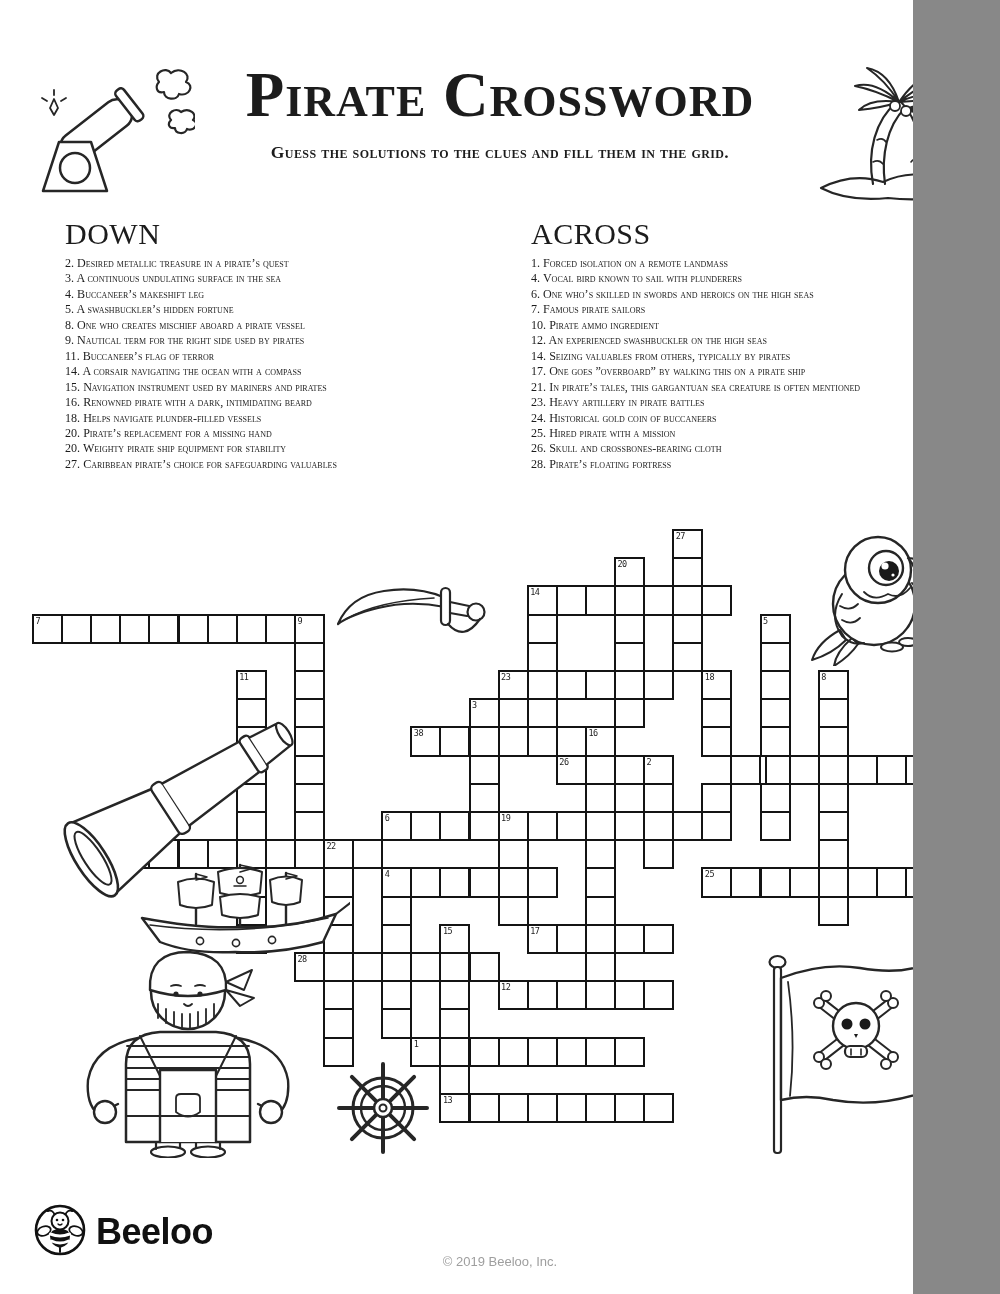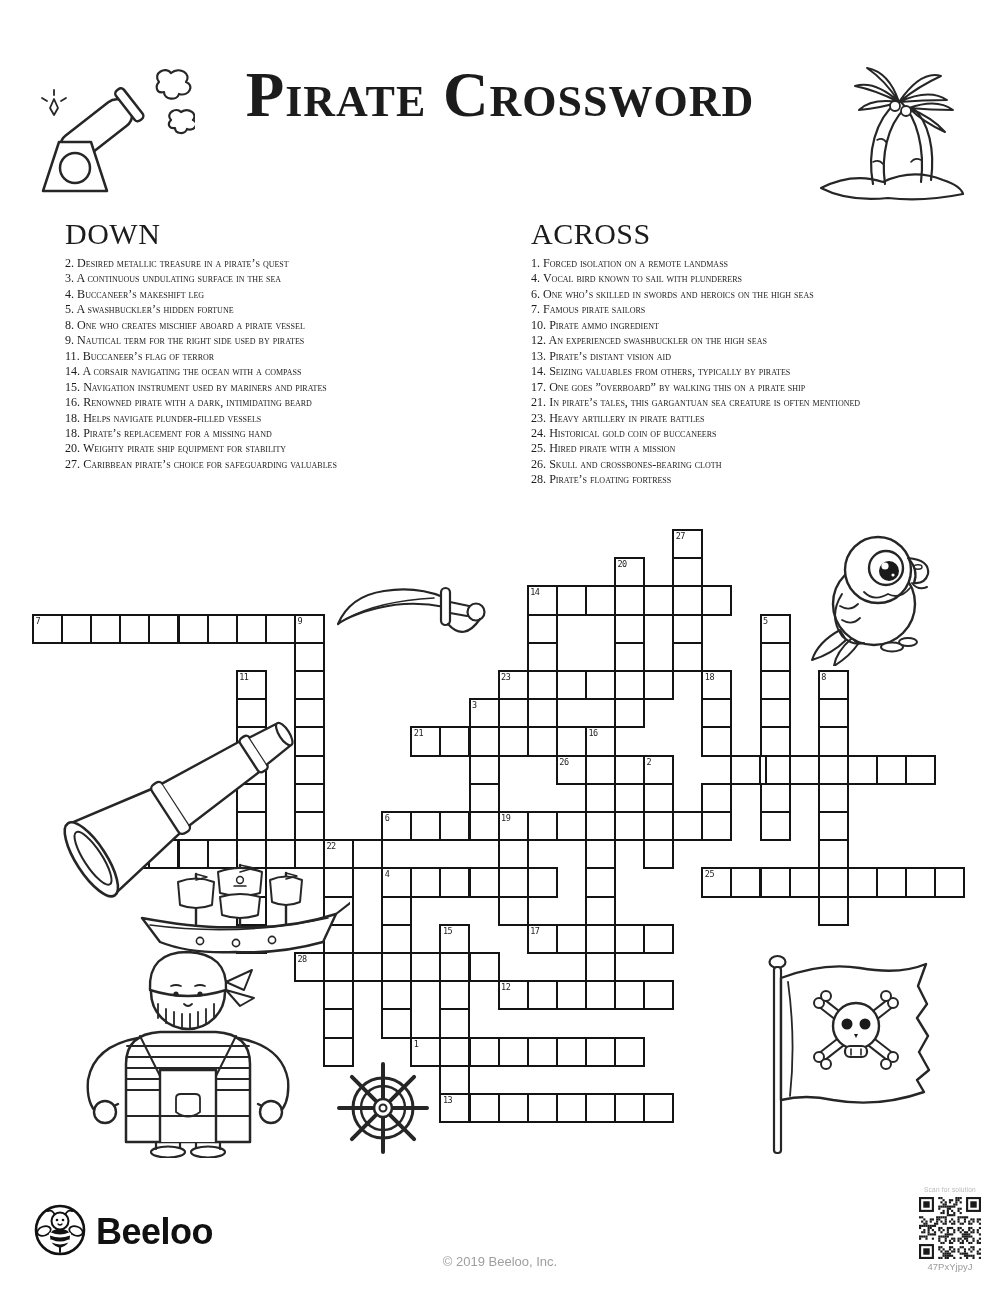--- a/index.html
+++ b/index.html
@@ -1,16 +1,16 @@
 <!DOCTYPE html>
 <html><head>
 <meta charset="utf-8">
 <style>
   html,body{margin:0;padding:0;background:#888;}
-  #page{position:relative;width:1000px;height:1294px;background:#fff;overflow:hidden;
+  #page{position:relative;width:913px;height:1294px;background:#fff;overflow:hidden;
         font-family:"Liberation Serif",serif;color:#1c1c1c;}
   .abs{position:absolute;}
   .sc{font-variant:small-caps;}
   #title{left:0;top:64px;width:1000px;text-align:center;font-size:63px;line-height:1;
          font-weight:700;letter-spacing:1px;}
   #subtitle{left:0;top:142px;width:1000px;text-align:center;font-size:17.5px;
             font-weight:700;letter-spacing:.4px;}
   .clue-section{width:455px;}
   .clue-section h2{margin:0 0 7px 0;font-size:30px;line-height:30px;font-weight:400;letter-spacing:.5px;}
   .clue-section ul{margin:0;padding:0;list-style:none;font-size:12.1px;line-height:15.45px;}
@@ -32,20 +32,21 @@
   #qr-label{font-size:6.5px;color:#b9b9b9;letter-spacing:.2px;}
   #qr-code-text{font-size:9.5px;color:#9a9a9a;margin-top:2px;}
   #qr-svg{margin:4px auto 0 auto;}
 </style>
 </head>
 <body>
 
 <div id="page">
 
   <div id="title" class="abs sc">Pirate Crossword</div>
+  <div id="subtitle" class="abs sc">Guess the solutions to the clues and fill them in the grid.</div>
 
   <svg class="abs line-art" style="left:25px;top:68px" width="170" height="132" viewBox="0 0 170 132">
     <path d="M134,14 c-7,-9 7,-16 12,-9 c9,-7 21,1 15,9 c9,3 3,15 -7,12 c-2,7 -15,6 -15,-2 c-8,2 -9,-6 -5,-10 Z" stroke-width="2.2"></path>
     <path d="M146,52 c-6,-7 5,-13 10,-8 c8,-5 17,2 12,8 c7,3 1,12 -6,9 c-2,6 -12,5 -12,-1 c-6,1 -8,-4 -4,-8 Z" stroke-width="2.2"></path>
     <g transform="translate(72,62) rotate(-38)">
       <rect x="-42" y="-15" width="82" height="30" rx="14" fill="#fff"></rect>
       <rect x="36" y="-19" width="10" height="38" rx="4" fill="#fff"></rect>
     </g>
     <path d="M25,40 l4,-9 l4,9 l-4,7 Z M29,27 l0,-5 M22,33 l-5,-3 M36,33 l5,-3" stroke-width="1.8"></path>
     <path d="M18,123 L34,74 L66,74 L82,123 Z" fill="#fff"></path>
@@ -70,35 +71,34 @@
         <li>3. A continuous undulating surface in the sea</li>
         <li>4. Buccaneer’s makeshift leg</li>
         <li>5. A swashbuckler’s hidden fortune</li>
         <li>8. One who creates mischief aboard a pirate vessel</li>
         <li>9. Nautical term for the right side used by pirates</li>
         <li>11. Buccaneer’s flag of terror</li>
         <li>14. A corsair navigating the ocean with a compass</li>
         <li>15. Navigation instrument used by mariners and pirates</li>
         <li>16. Renowned pirate with a dark, intimidating beard</li>
         <li>18. Helps navigate plunder-filled vessels</li>
-        <li>18. Pirate’s replacement for a missing hand</li>
+        <li>20. Pirate’s replacement for a missing hand</li>
         <li>20. Weighty pirate ship equipment for stability</li>
         <li>27. Caribbean pirate’s choice for safeguarding valuables</li>
       </ul>
   </div>
   <div id="across-section" class="abs clue-section">
     <h2>ACROSS</h2>
     <ul id="across-list" class="sc">
         <li>1. Forced isolation on a remote landmass</li>
         <li>4. Vocal bird known to sail with plunderers</li>
         <li>6. One who’s skilled in swords and heroics on the high seas</li>
         <li>7. Famous pirate sailors</li>
         <li>10. Pirate ammo ingredient</li>
         <li>12. An experienced swashbuckler on the high seas</li>
-        <li>13. Pirate’s distant vision aid</li>
         <li>14. Seizing valuables from others, typically by pirates</li>
         <li>17. One goes ”overboard” by walking this on a pirate ship</li>
         <li>21. In pirate’s tales, this gargantuan sea creature is often mentioned</li>
         <li>23. Heavy artillery in pirate battles</li>
         <li>24. Historical gold coin of buccaneers</li>
         <li>25. Hired pirate with a mission</li>
         <li>26. Skull and crossbones-bearing cloth</li>
         <li>28. Pirate’s floating fortress</li>
       </ul>
   </div>
@@ -202,21 +202,21 @@
       <div class="cell" style="left: 785.7px; top: 310.2px; width: 31.1px; height: 30.2px;"></div>
       <div class="cell" style="left: 785.7px; top: 338.4px; width: 31.1px; height: 30.2px;"></div>
       <div class="cell" style="left: 785.7px; top: 366.6px; width: 31.1px; height: 30.2px;"></div>
       <div class="cell" style="left: 436.5px; top: 169.2px; width: 31.1px; height: 30.2px;">
         <span class="cell-num">3</span>
       </div>
       <div class="cell" style="left: 436.5px; top: 197.4px; width: 31.1px; height: 30.2px;"></div>
       <div class="cell" style="left: 436.5px; top: 225.6px; width: 31.1px; height: 30.2px;"></div>
       <div class="cell" style="left: 436.5px; top: 253.8px; width: 31.1px; height: 30.2px;"></div>
       <div class="cell" style="left: 378.3px; top: 197.4px; width: 31.1px; height: 30.2px;">
-        <span class="cell-num">21</span>
+        <span class="cell-num">38</span>
       </div>
       <div class="cell" style="left: 407.4px; top: 197.4px; width: 31.1px; height: 30.2px;"></div>
       <div class="cell" style="left: 465.6px; top: 197.4px; width: 31.1px; height: 30.2px;"></div>
       <div class="cell" style="left: 523.8px; top: 197.4px; width: 31.1px; height: 30.2px;"></div>
       <div class="cell" style="left: 552.9px; top: 197.4px; width: 31.1px; height: 30.2px;">
         <span class="cell-num">16</span>
       </div>
       <div class="cell" style="left: 552.9px; top: 225.6px; width: 31.1px; height: 30.2px;"></div>
       <div class="cell" style="left: 552.9px; top: 253.8px; width: 31.1px; height: 30.2px;"></div>
       <div class="cell" style="left: 552.9px; top: 282px; width: 31.1px; height: 30.2px;"></div>

